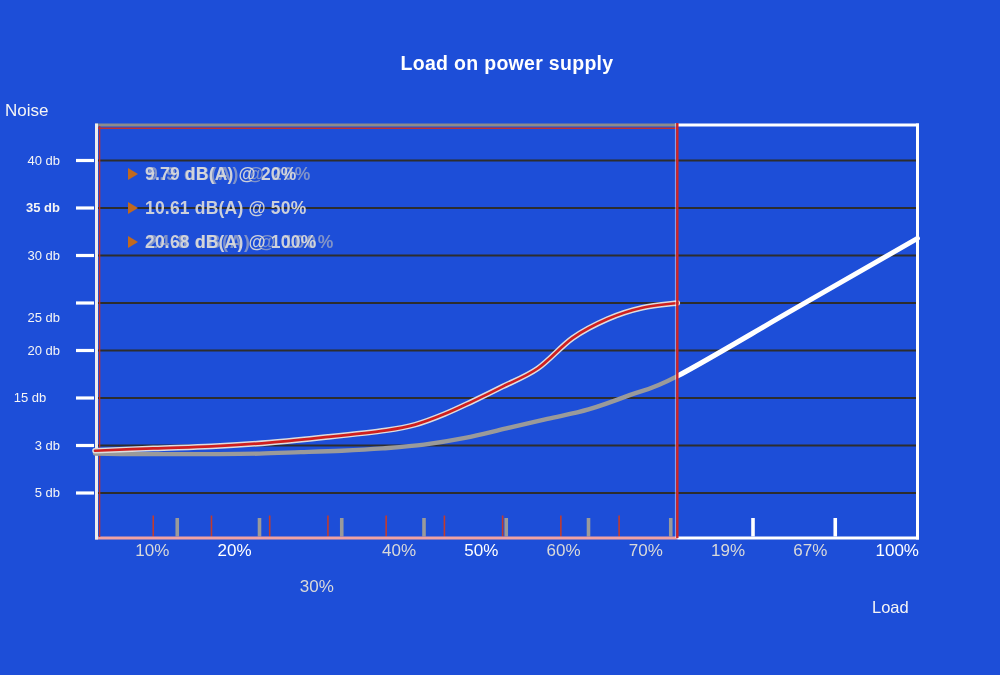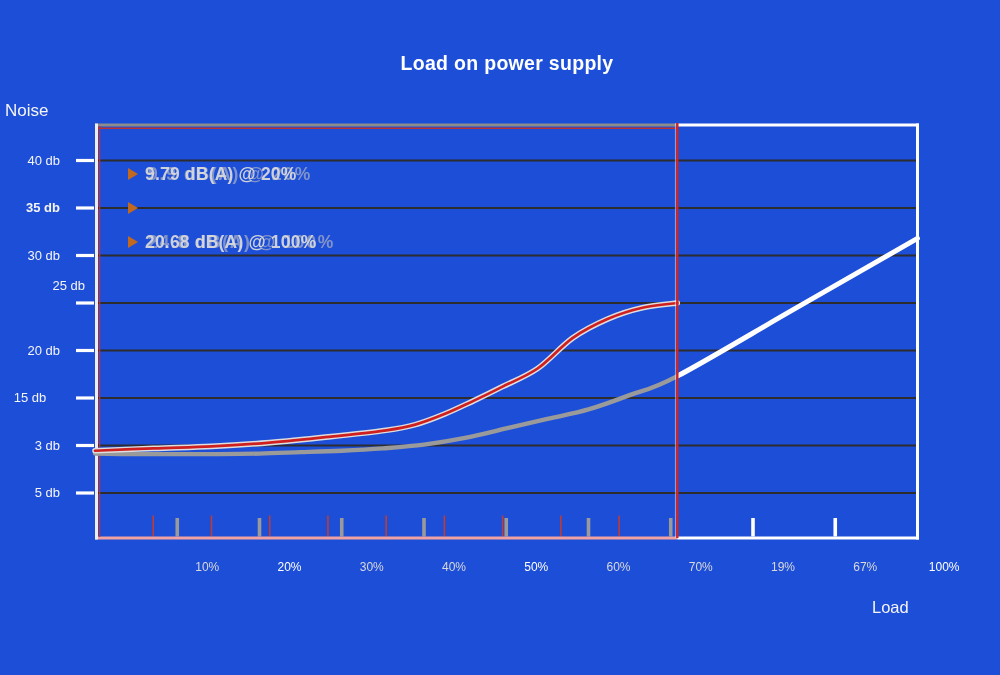--- a/index.html
+++ b/index.html
@@ -7,22 +7,22 @@
        font-family:"Liberation Sans",sans-serif;-webkit-font-smoothing:antialiased;}
   .stage{position:absolute;inset:0;background:#1d4ed8;}
   .title{position:absolute;top:52px;left:0;width:1014px;text-align:center;
          color:#fff;font-size:19.5px;font-weight:700;letter-spacing:.3px;}
   .y-axis-title{position:absolute;left:5px;top:101px;color:#f5f5f5;font-size:17px;}
   .x-axis-title{position:absolute;left:872px;top:598px;width:80px;text-align:left;
                 color:#f5f5f5;font-size:16.5px;}
   svg{position:absolute;left:0;top:0;}
   .ylab{position:absolute;left:0;width:60px;text-align:right;height:20px;line-height:20px;
         color:#f5f5f5;font-size:13px;}
-  .xlab{position:absolute;top:556px;width:84px;height:22px;line-height:22px;text-align:right;
-        color:#d9d9d9;font-size:12px;}
+  .xlab{position:absolute;top:540px;width:84px;height:22px;line-height:22px;text-align:left;
+        color:#d9d9d9;font-size:17px;}
   .xlab.bold{font-weight:400;color:#fff;}
   .ann-row{position:absolute;left:128px;height:20px;}
   .ann-bullet{position:absolute;left:0;top:4px;width:0;height:0;
               border-left:10px solid #c2691e;border-top:6px solid transparent;
               border-bottom:6px solid transparent;}
   .ann-text{position:absolute;left:17px;top:0;width:420px;height:20px;}
   .ann-layer{position:absolute;top:0;white-space:nowrap;font-size:17.5px;font-weight:700;}
   .ann-main{left:0;color:rgba(219,219,219,.92);letter-spacing:.2px;}
   .ann-ghost{left:3px;color:rgba(190,190,190,.62);letter-spacing:1.7px;}
 </style>
@@ -88,49 +88,50 @@
       <line x1="675.43" y1="123" x2="675.43" y2="538" stroke="rgba(255,255,255,0.5)" stroke-width="1"></line>
       <line x1="677.3299999999999" y1="123" x2="677.3299999999999" y2="538" stroke="#d02525" stroke-width="2.4"></line>
     </svg>
   <div class="title">Load on power supply</div>
   <div class="y-axis-title">Noise</div>
   <div class="x-axis-title">Load</div>
   <div id="ylabels">
       <div class="ylab" style="top: 150.5px;">40 db</div>
       <div class="ylab" style="top: 198px; font-weight: bold;">35 db</div>
       <div class="ylab" style="top: 245.5px;">30 db</div>
-      <div class="ylab" style="top: 276px; padding-left: 25px;">25 db</div>
+      <div class="ylab" style="top: 308px;">25 db</div>
       <div class="ylab" style="top: 340.5px;">20 db</div>
       <div class="ylab" style="top: 388px; text-align: center;">15 db</div>
       <div class="ylab" style="top: 435.5px;">3 db</div>
       <div class="ylab" style="top: 483px;">5 db</div>
     </div>
   <div id="xlabels">
       <div class="xlab" style="left: 135.25px;">10%</div>
       <div class="xlab bold" style="left: 217.5px;">20%</div>
-      <div class="xlab" style="left: 299.75px;">30%</div>
+      <div class="xlab" style="left: 299.75px; margin-top: 36px;">30%</div>
       <div class="xlab" style="left: 382px;">40%</div>
       <div class="xlab bold" style="left: 464.25px;">50%</div>
       <div class="xlab" style="left: 546.5px;">60%</div>
       <div class="xlab" style="left: 628.75px;">70%</div>
       <div class="xlab" style="left: 711px;">19%</div>
       <div class="xlab" style="left: 793.25px;">67%</div>
       <div class="xlab bold" style="left: 875.5px;">100%</div>
     </div>
   <div id="annotations">
       <div class="ann-row" style="top: 163.5px;">
         <span class="ann-bullet"></span>
         <span class="ann-text">
           <span class="ann-layer ann-ghost">9.9 dB(A) @ 20%</span>
           <span class="ann-layer ann-main">9.79 dB(A) @ 20%</span>
         </span>
       </div>
       <div class="ann-row" style="top: 197.8px;">
         <span class="ann-bullet"></span>
         <span class="ann-text">
+          <span class="ann-layer ann-main">10.61 dB(A) @ 50%</span>
         </span>
       </div>
       <div class="ann-row" style="top: 232.1px;">
         <span class="ann-bullet"></span>
         <span class="ann-text">
           <span class="ann-layer ann-ghost">24.8 dB(A) @ 100%</span>
           <span class="ann-layer ann-main">20.68 dB(A) @ 100%</span>
         </span>
       </div>
     </div>

